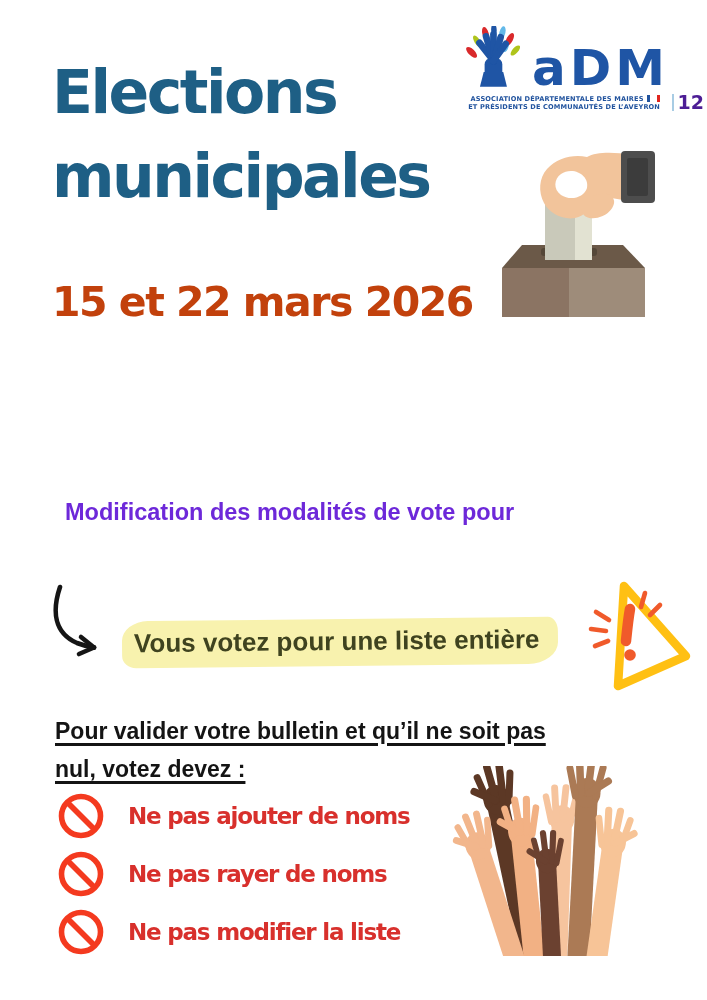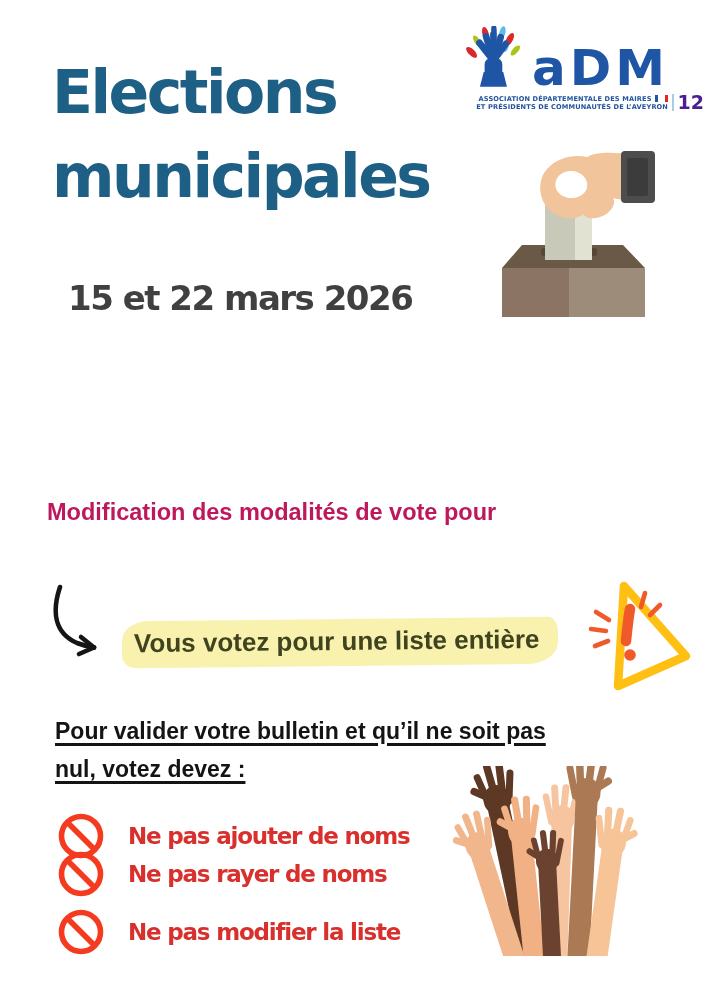--- a/index.html
+++ b/index.html
@@ -4,54 +4,54 @@
 <style>
   html,body{margin:0;padding:0;background:#ffffff;}
   body{width:707px;height:1000px;position:relative;overflow:hidden;
        font-family:"DejaVu Sans",sans-serif;}
   .poster{position:absolute;inset:0;background:#ffffff;}
 
   
   .logo{position:absolute;left:452px;top:24px;width:252px;}
   .logo-row{display:flex;align-items:flex-end;justify-content:flex-start;height:64px;gap:12px;padding-left:14px;}
   .logo-acronym{font-size:50px;font-weight:bold;color:#1F55A5;line-height:0.78;letter-spacing:4px;}
-  .logo-sub{display:flex;align-items:center;margin-top:5px;gap:4px;}
+  .logo-sub{display:flex;align-items:center;margin-top:5px;gap:12px;}
   .sub-lines{flex:1;text-align:right;color:#21539E;font-weight:bold;
              font-size:6.6px;line-height:8px;letter-spacing:0.15px;white-space:nowrap;}
   .sub-line1{display:flex;align-items:center;justify-content:flex-end;gap:3px;}
   .flag{display:inline-flex;gap:1.5px;}
   .flag i{display:block;width:3.5px;height:7px;}
   .flag .b{background:#21539E;}.flag .w{background:#ffffff;}.flag .r{background:#E0261F;}
   .dept{display:flex;align-items:center;gap:4px;}
   .dept .divider{width:1.5px;height:17px;background:#A8CCE4;}
   .dept-num{font-size:19px;font-weight:bold;color:#4c1d95;line-height:1;}
 
   
   .title{position:absolute;left:52px;top:50px;color:#1E5F85;font-weight:bold;
          font-size:60px;line-height:84px;letter-spacing:-2.5px;}
-  .date{position:absolute;left:68px;top:278px;color:#404040;font-weight:bold;
-        font-size:34px;letter-spacing:-1.5px;}
+  .date{position:absolute;left:52px;top:278px;color:#c2410c;font-weight:bold;
+        font-size:41px;letter-spacing:-1.5px;}
   .heading{position:absolute;left:0;top:396px;width:100%;text-align:center;
            color:#D8302C;font-weight:bold;font-size:39px;letter-spacing:-2px;}
 
   
-  .para{position:absolute;left:47px;top:494px;font-family:"Liberation Sans",sans-serif;
-        font-weight:bold;color:#be185d;font-size:23.5px;line-height:37px;}
+  .para{position:absolute;left:65px;top:494px;font-family:"Liberation Sans",sans-serif;
+        font-weight:bold;color:#6d28d9;font-size:23.5px;line-height:37px;}
   .highlight{position:absolute;left:122px;top:619px;background:#F8F2AE;
              font-family:"Liberation Sans",sans-serif;font-weight:bold;color:#3F431F;
              font-size:26px;padding:7px 18px 9px 12px;
              border-radius:26px 10px 30px 14px / 20px 14px 22px 12px;
              transform:rotate(-0.6deg);}
   .instruction{position:absolute;left:55px;top:699px;font-family:"Liberation Sans",sans-serif;
                font-weight:bold;color:#141414;font-size:23px;line-height:38px;margin-top:13px;}
   .instruction span{text-decoration:underline;text-decoration-thickness:2.5px;text-underline-offset:4px;}
 
   
   .rule{position:absolute;left:56px;height:52px;display:flex;align-items:center;gap:22px;}
-  .rule-1{top:810px;}.rule-2{top:848px;}.rule-3{top:906px;}
+  .rule-1{top:790px;}.rule-2{top:848px;}.rule-3{top:906px;}
   .rule-label{color:#D8302C;font-weight:bold;font-size:23px;letter-spacing:-1.2px;white-space:nowrap;}
 
   
   .ballot-illus{position:absolute;left:495px;top:148px;}
   .arrow-icon{position:absolute;left:50px;top:583px;}
   .warning-icon{position:absolute;left:585px;top:578px;}
   .hands-illus{position:absolute;left:452px;top:766px;}
   svg{display:block;}
 </style>
 </head>

